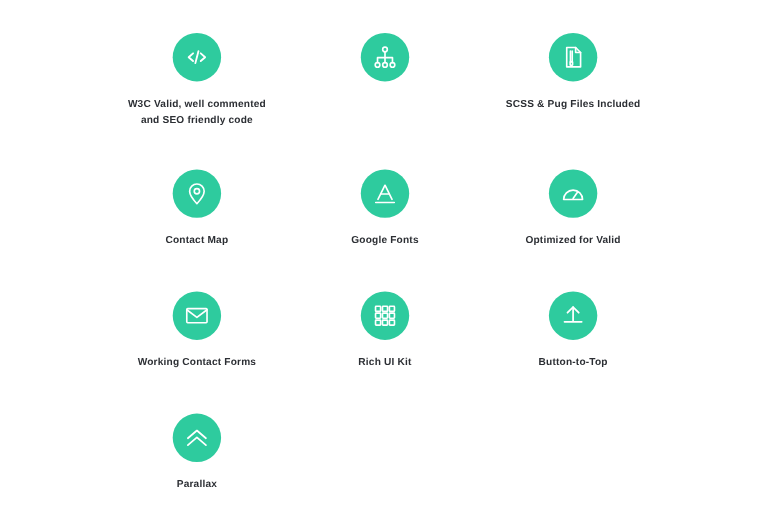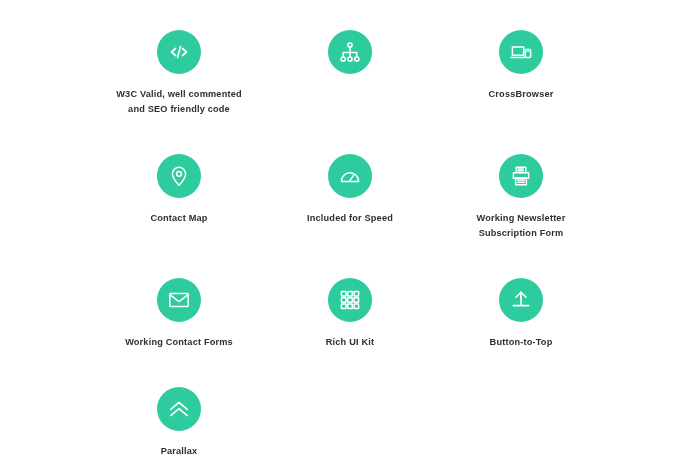--- a/index.html
+++ b/index.html
@@ -92,77 +92,73 @@
           <circle cx="5.2" cy="19" r="2.1"></circle>
           <circle cx="12" cy="19" r="2.1"></circle>
           <circle cx="18.8" cy="19" r="2.1"></circle>
           <line x1="12" y1="7.1" x2="12" y2="16.9"></line>
           <polyline points="5.2,16.9 5.2,12.4 18.8,12.4 18.8,16.9"></polyline>
         </svg>
       </span>
     </div>
   </div>
 
-
-  <div class="feature-card">
-    <div class="icon-circle">
-      <span>
-        <svg viewBox="0 0 24 24" fill="none" stroke="#ffffff" stroke-width="1.5" stroke-linecap="round" stroke-linejoin="round">
-          <path d="M3.4 7.1 h11.3 v8.2 h-11.3 z"></path>
-          <line x1="2.1" y1="17.6" x2="16" y2="17.6"></line>
-          <rect x="16.3" y="9.4" width="5.3" height="8.2" rx="1"></rect>
-          <line x1="18.2" y1="11.2" x2="19.7" y2="11.2"></line>
-        </svg>
-      </span>
-    </div>
-    <div class="feature-label">CrossBrowser</div>
-  </div>
+  <div class="feature-card">
+    <div class="icon-circle">
+      <span>
+        <svg viewBox="0 0 24 24" fill="none" stroke="#ffffff" stroke-width="1.5" stroke-linecap="round" stroke-linejoin="round">
+          <path d="M6.2 3.2 h8.1 l4.5 4.5 v13.1 h-12.6 z"></path>
+          <polyline points="14.3,3.2 14.3,7.7 18.8,7.7"></polyline>
+          <line x1="9.6" y1="6.4" x2="9.6" y2="16.4"></line>
+          <line x1="11.2" y1="6.4" x2="11.2" y2="16.4"></line>
+          <rect x="9.3" y="16.2" width="2.2" height="3.1" rx="0.5"></rect>
+        </svg>
+      </span>
+    </div>
+    <div class="feature-label">SCSS &amp; Pug Files Included</div>
+  </div>
+
 
   <div class="feature-card">
     <div class="icon-circle">
       <span>
         <svg viewBox="0 0 24 24" fill="none" stroke="#ffffff" stroke-width="1.5" stroke-linecap="round" stroke-linejoin="round">
           <path d="M12 21.2 C12 21.2 5.4 14.1 5.4 9.9 A6.6 6.6 0 0 1 18.6 9.9 C18.6 14.1 12 21.2 12 21.2 Z"></path>
           <circle cx="12" cy="9.9" r="2.4"></circle>
         </svg>
       </span>
     </div>
     <div class="feature-label">Contact Map</div>
   </div>
 
+  <div class="feature-card">
+    <div class="icon-circle">
+      <span>
+        <svg viewBox="0 0 24 24" fill="none" stroke="#ffffff" stroke-width="1.5" stroke-linecap="round" stroke-linejoin="round">
+          <polyline points="5.6,17.2 12,4.4 18.4,17.2"></polyline>
+          <line x1="8.1" y1="12.4" x2="15.9" y2="12.4"></line>
+          <line x1="3.6" y1="20.1" x2="20.4" y2="20.1"></line>
+        </svg>
+      </span>
+    </div>
+    <div class="feature-label">Google Fonts</div>
+  </div>
 
   <div class="feature-card">
     <div class="icon-circle">
       <span>
         <svg viewBox="0 0 24 24" fill="none" stroke="#ffffff" stroke-width="1.5" stroke-linecap="round" stroke-linejoin="round">
           <path d="M3.4 17.4 A8.6 8.6 0 0 1 20.6 17.4 Z"></path>
           <line x1="12" y1="16.4" x2="16.1" y2="10.6"></line>
         </svg>
       </span>
     </div>
-    <div class="feature-label">Included for Speed</div>
-  </div>
-
-  <div class="feature-card">
-    <div class="icon-circle">
-      <span>
-        <svg viewBox="0 0 24 24" fill="none" stroke="#ffffff" stroke-width="1.4" stroke-linecap="round" stroke-linejoin="round">
-          <path d="M7.2 3.2 h9.6 v5.4 h-9.6 z"></path>
-          <line x1="9" y1="5" x2="14.2" y2="5"></line>
-          <line x1="9" y1="6.8" x2="14.2" y2="6.8"></line>
-          <path d="M4.4 8.8 h15.2 v5.6 h-15.2 z"></path>
-          <path d="M6.6 13.6 h10.8 v7.2 h-10.8 z"></path>
-          <line x1="8.6" y1="16" x2="15.4" y2="16"></line>
-          <line x1="8.6" y1="18.2" x2="15.4" y2="18.2"></line>
-        </svg>
-      </span>
-    </div>
-    <div class="feature-label">Working Newsletter
-Subscription Form</div>
-  </div>
+    <div class="feature-label">Optimized for Valid</div>
+  </div>
+
 
   <div class="feature-card">
     <div class="icon-circle">
       <span>
         <svg viewBox="0 0 24 24" fill="none" stroke="#ffffff" stroke-width="1.5" stroke-linecap="round" stroke-linejoin="round">
           <rect x="2.8" y="5.6" width="18.4" height="12.8" rx="0.8"></rect>
           <polyline points="2.8,6.6 12,13.6 21.2,6.6"></polyline>
         </svg>
       </span>
     </div>

